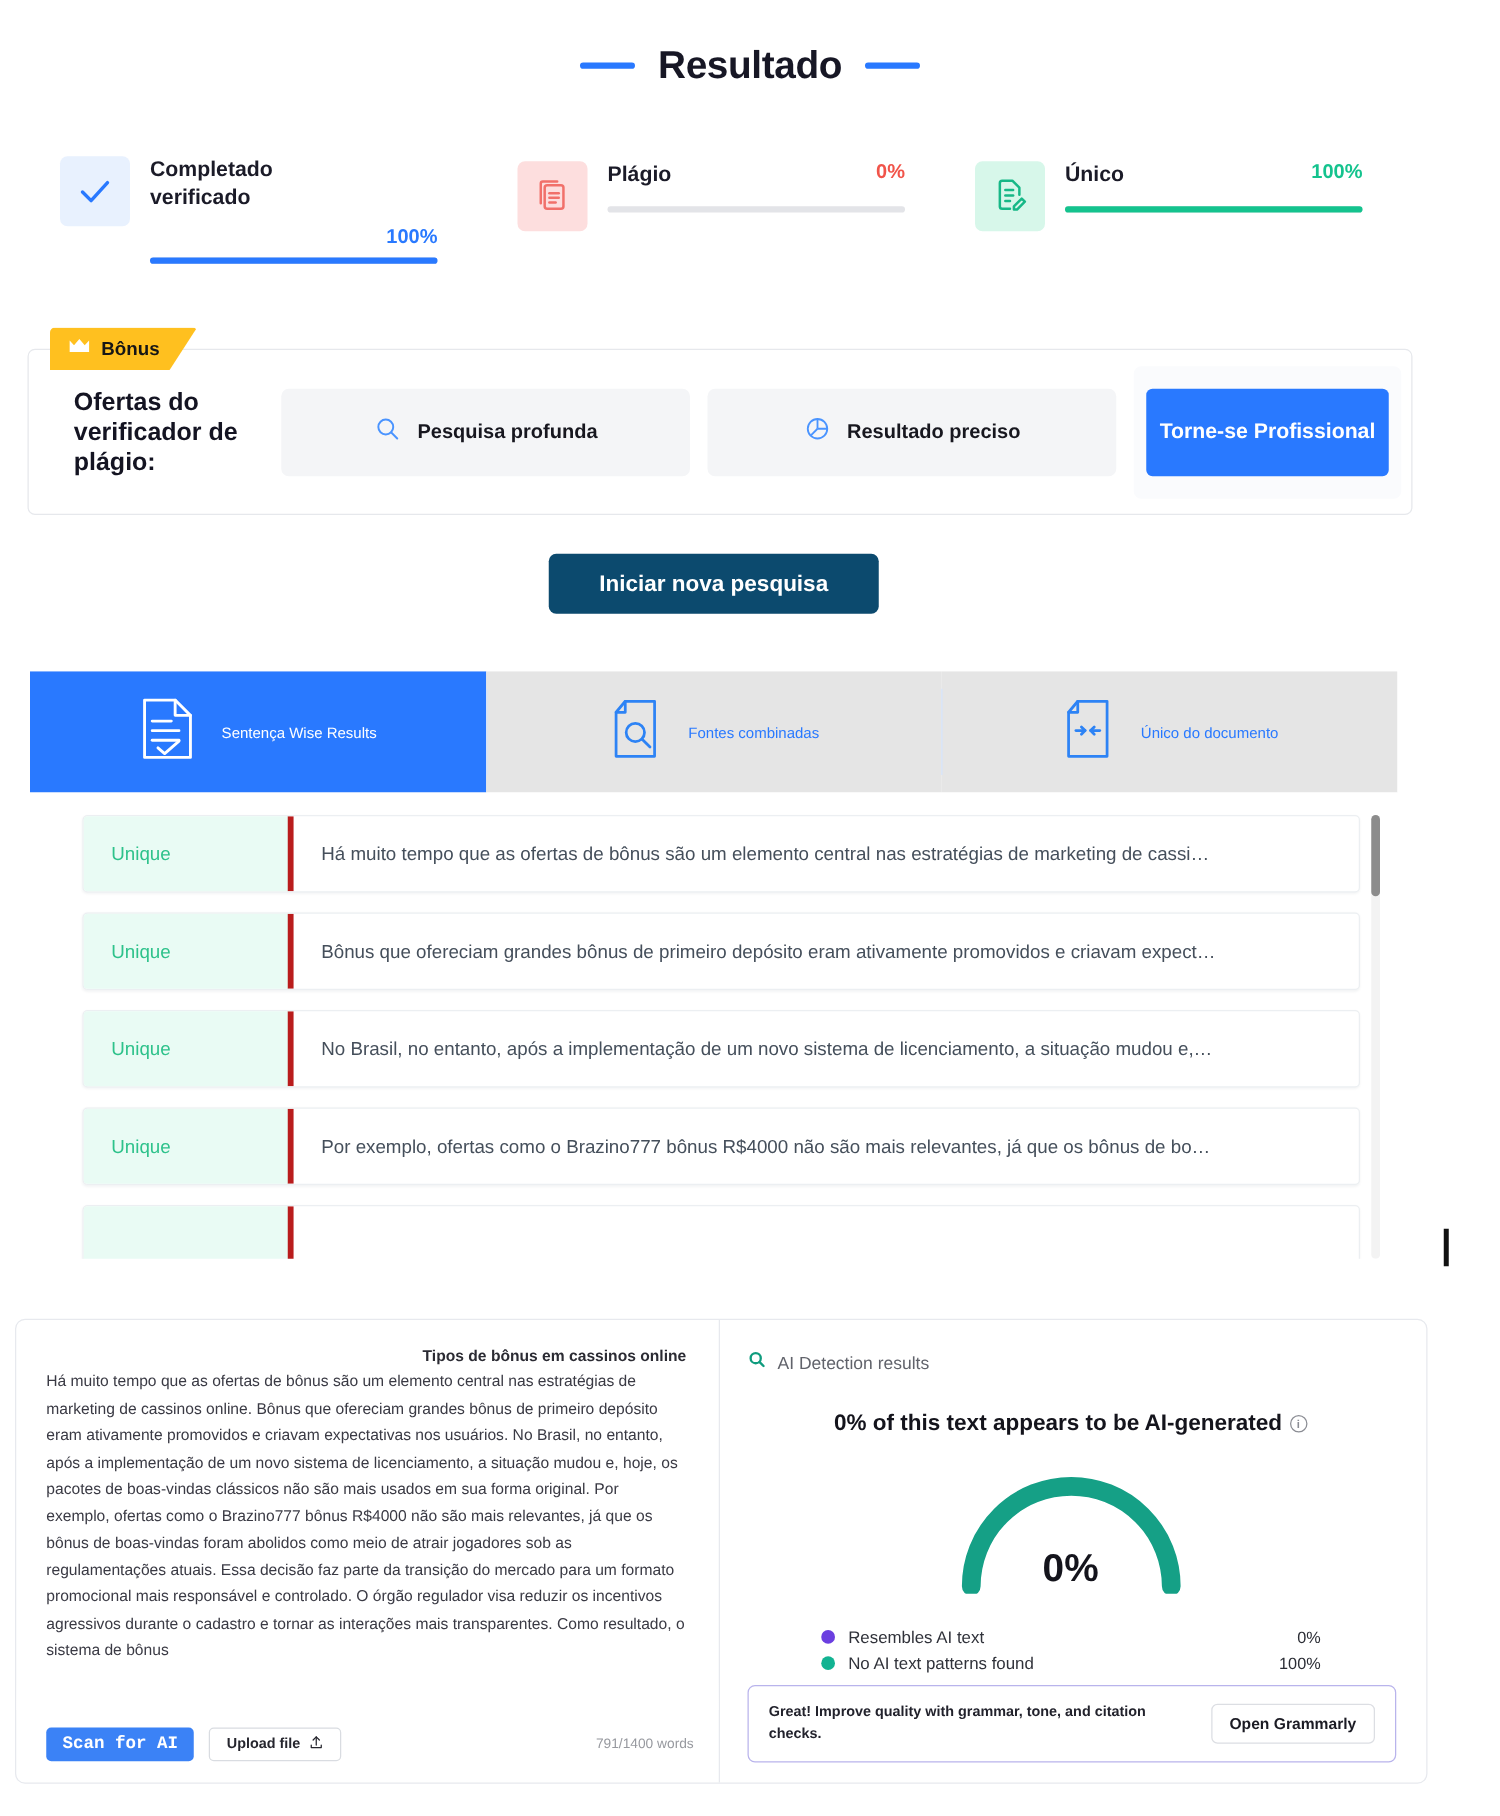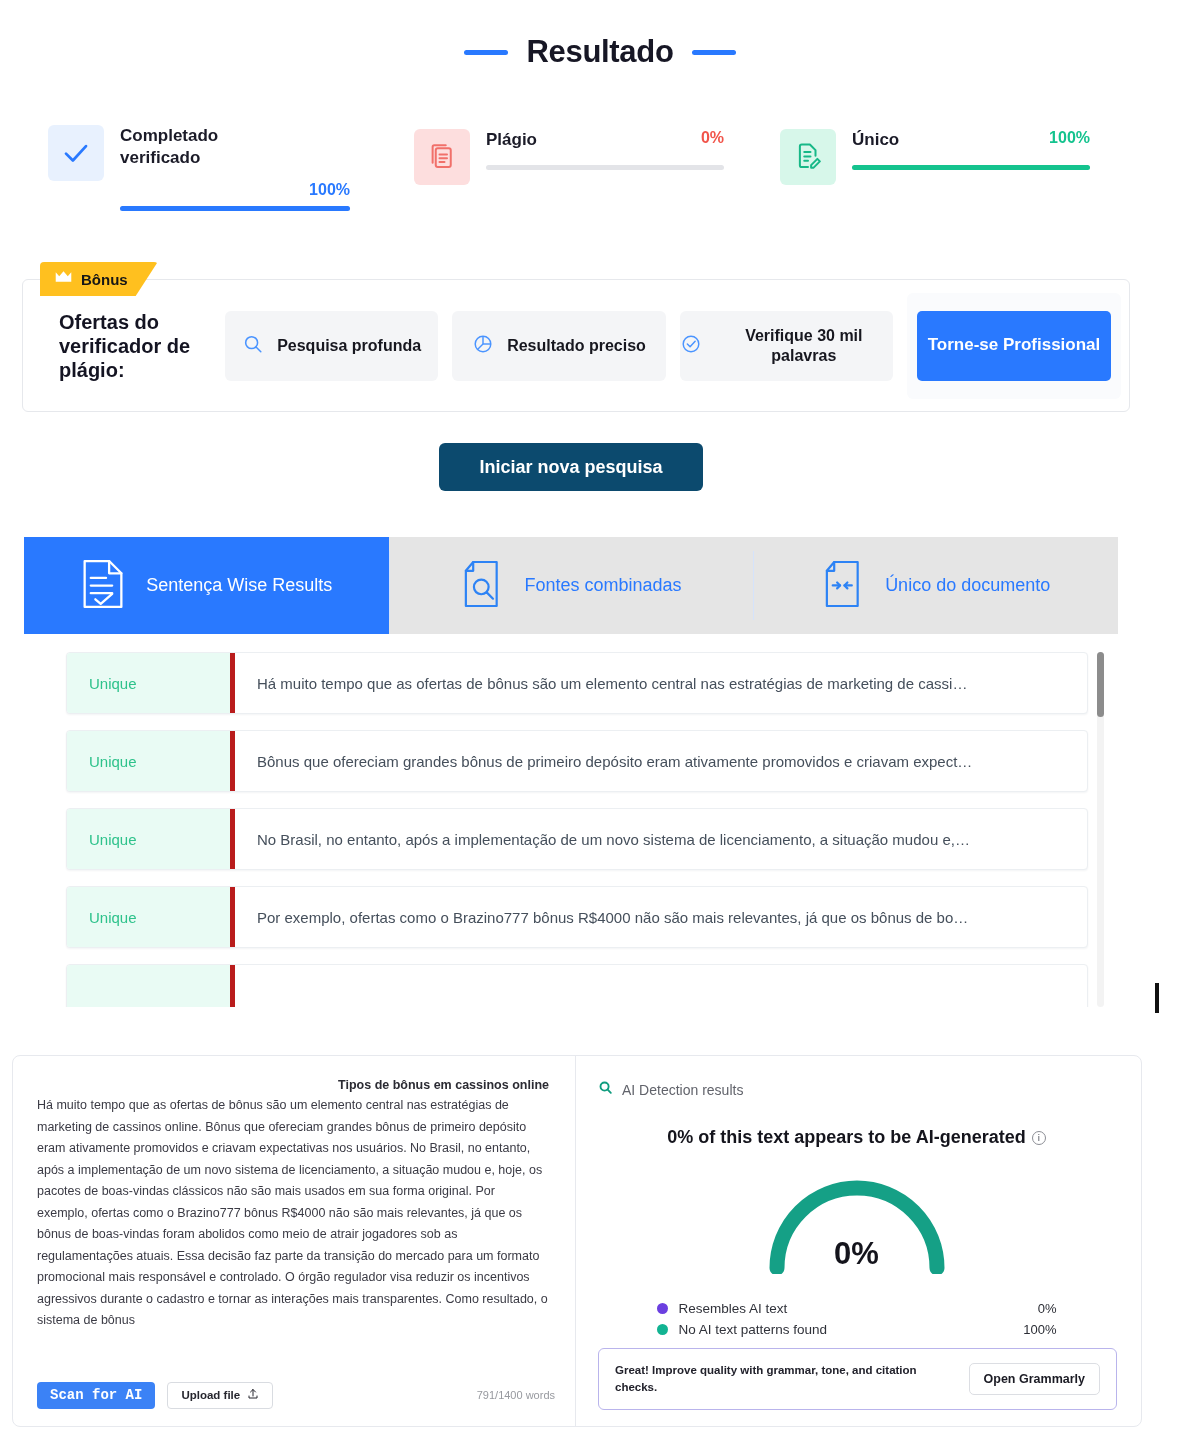--- a/index.html
+++ b/index.html
@@ -100,21 +100,21 @@
   .results { position: absolute; left: 24px; top: 537px; width: 1094px; height: 470px; overflow: hidden; }
   .tabs { display: flex; height: 97px; }
   .tab {
     flex: 1; display: flex; align-items: center; justify-content: center; gap: 20px;
     background: #e5e5e5; cursor: pointer; position: relative;
   }
   .tab + .tab::before {
     content: ""; position: absolute; left: 0; top: 14px; bottom: 14px; width: 1px; background: #d5e3fb;
   }
   .tab.active { background: #2979ff; }
-  .tab-label { font-size: 18px; color: #2979ff; }
+  .tab-label { font-size: 12px; color: #2979ff; }
   .tab.active .tab-label { color: #ffffff; }
 
   .rows { position: relative; background: #fff; padding: 18px 30px 0 42px; height: 373px; }
   .row {
     display: flex; align-items: stretch; height: 62px; margin-bottom: 16px;
     border: 1px solid #eceff2; border-radius: 4px; background: #fff;
     box-shadow: 0 1px 2px rgba(20,30,50,.05);
   }
   .row-tag {
     width: 168px; flex: none; background: #e9fbf4; border-right: 5px solid #b91c1c;
@@ -293,29 +293,20 @@
           <svg width="22" height="22" viewBox="0 0 24 24" fill="none" stroke="#4a94ff" stroke-width="1.6">
               <circle cx="12" cy="12" r="8.5"></circle>
               <line x1="12" y1="3.5" x2="12" y2="12"></line>
               <line x1="12" y1="12" x2="20.5" y2="12"></line>
               <line x1="12" y1="12" x2="6" y2="18"></line>
             </svg>
         </span>
         <span class="perk-label">Resultado preciso</span>
       </div>
 
-      <div class="perk">
-        <span>
-          <svg width="22" height="22" viewBox="0 0 24 24" fill="none" stroke="#4a94ff" stroke-width="1.6" stroke-linecap="round" stroke-linejoin="round">
-              <circle cx="12" cy="12" r="8.5"></circle>
-              <polyline points="8 12 11 15 16.5 9"></polyline>
-            </svg>
-        </span>
-        <span class="perk-label">Verifique 30 mil palavras</span>
-      </div>
 
       <div class="pro-slot">
         <button class="pro-btn">Torne-se Profissional</button>
       </div>
     </div>
   </div>
 
   <button class="newsearch">Iniciar nova pesquisa</button>
 
   <div class="results">

